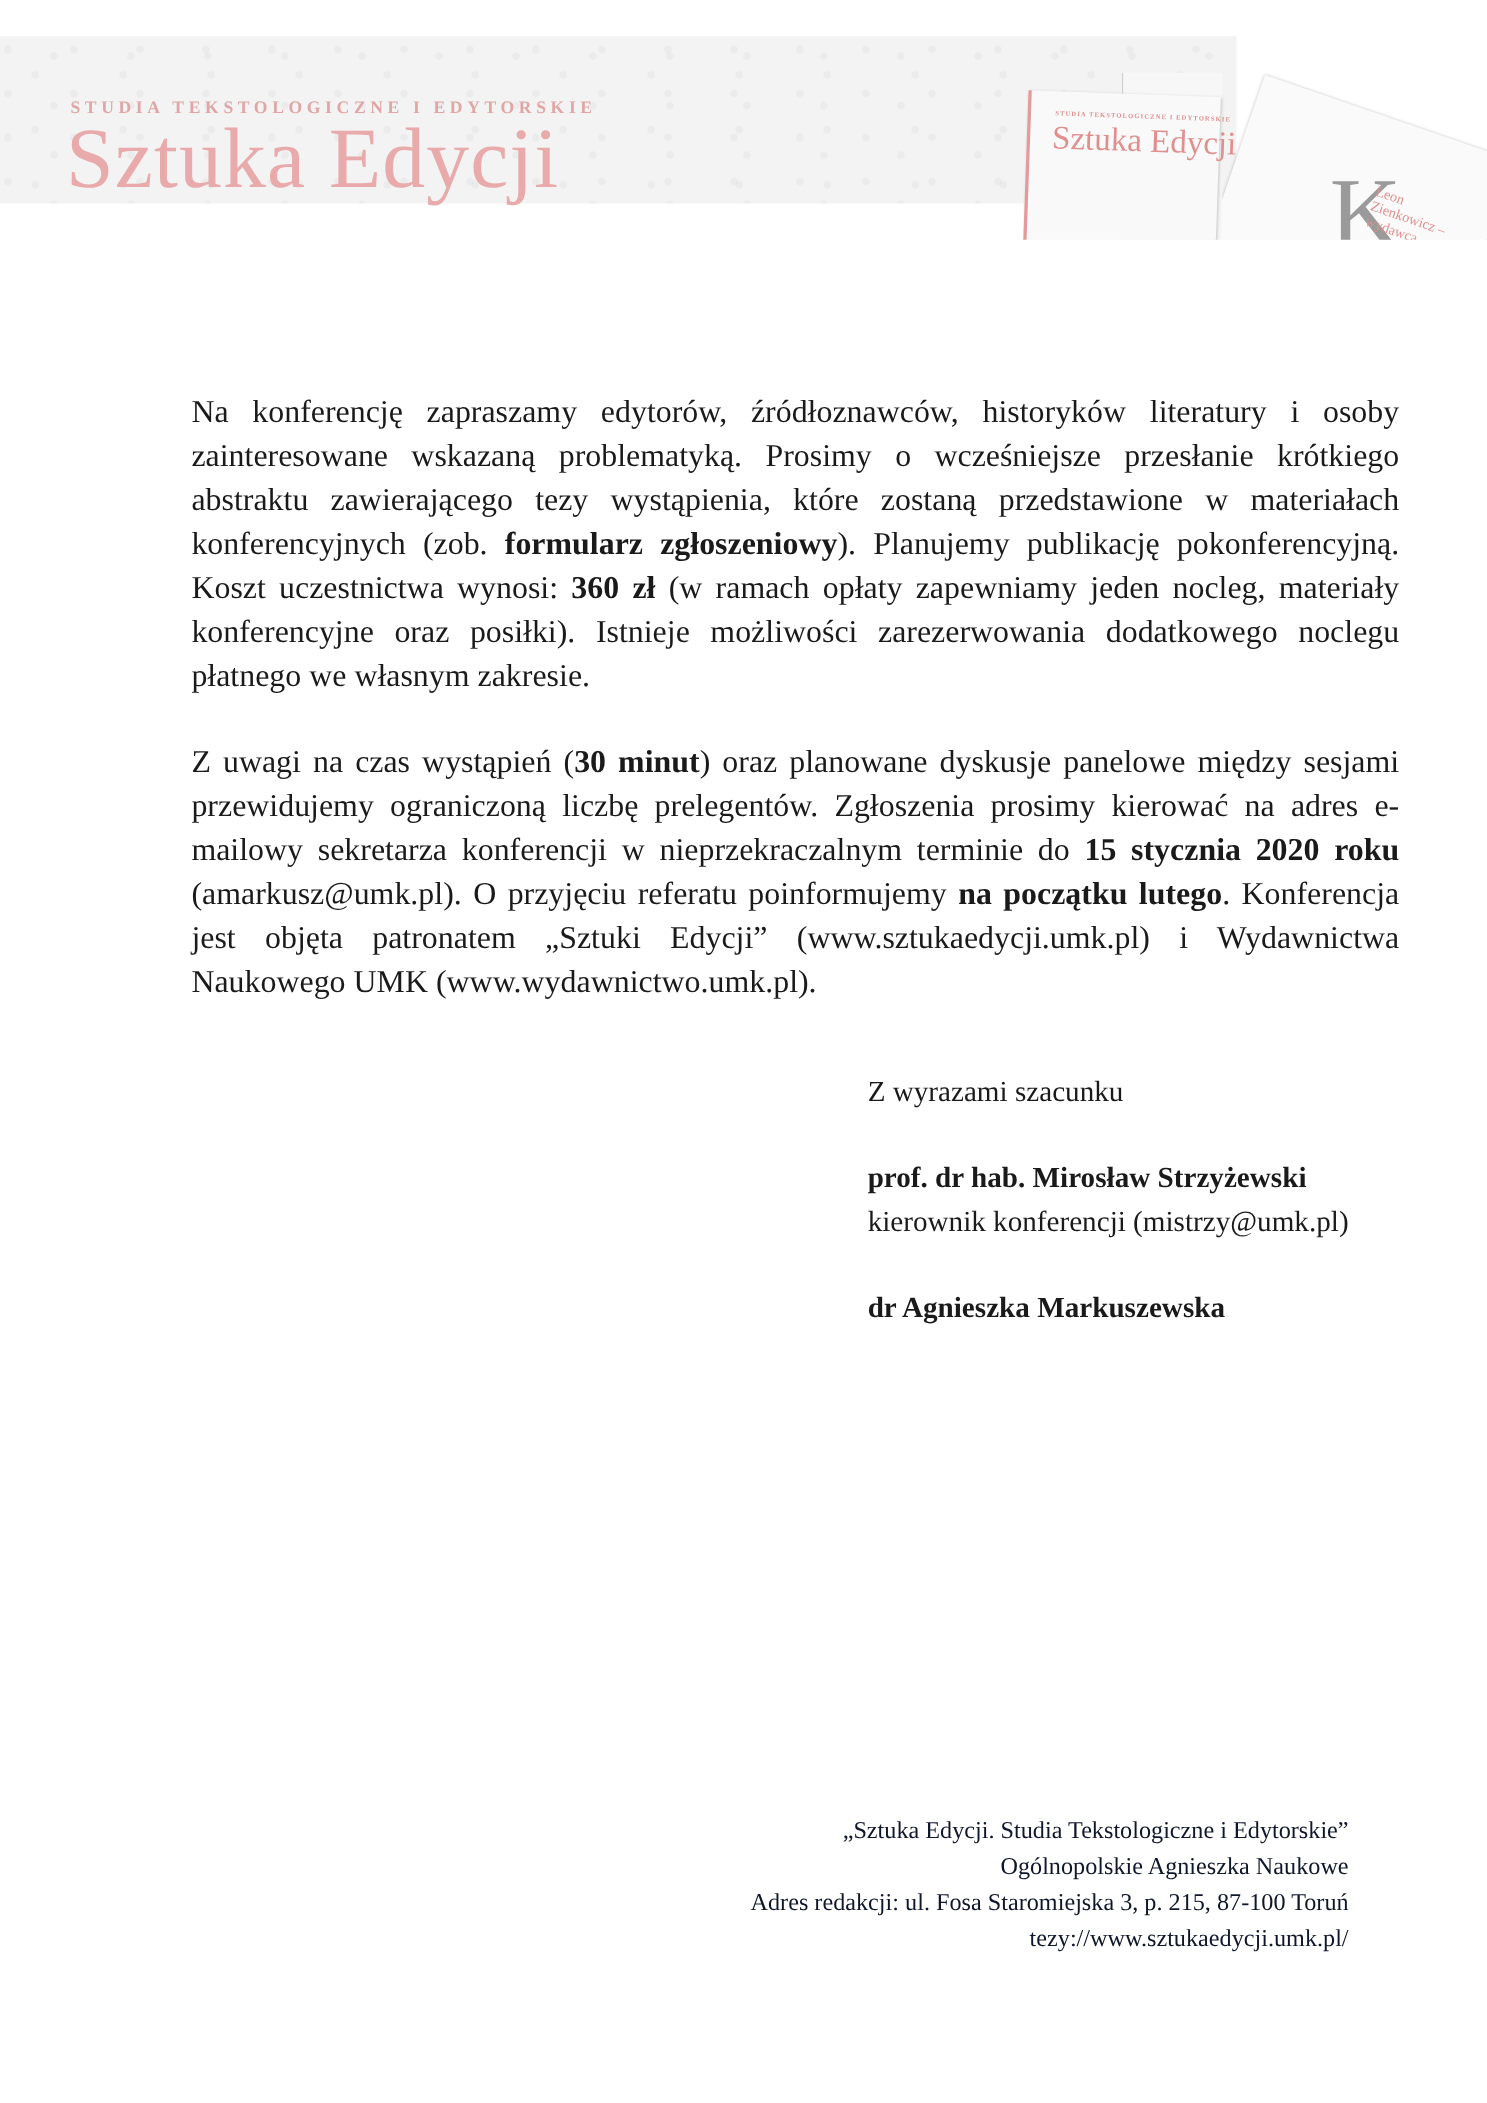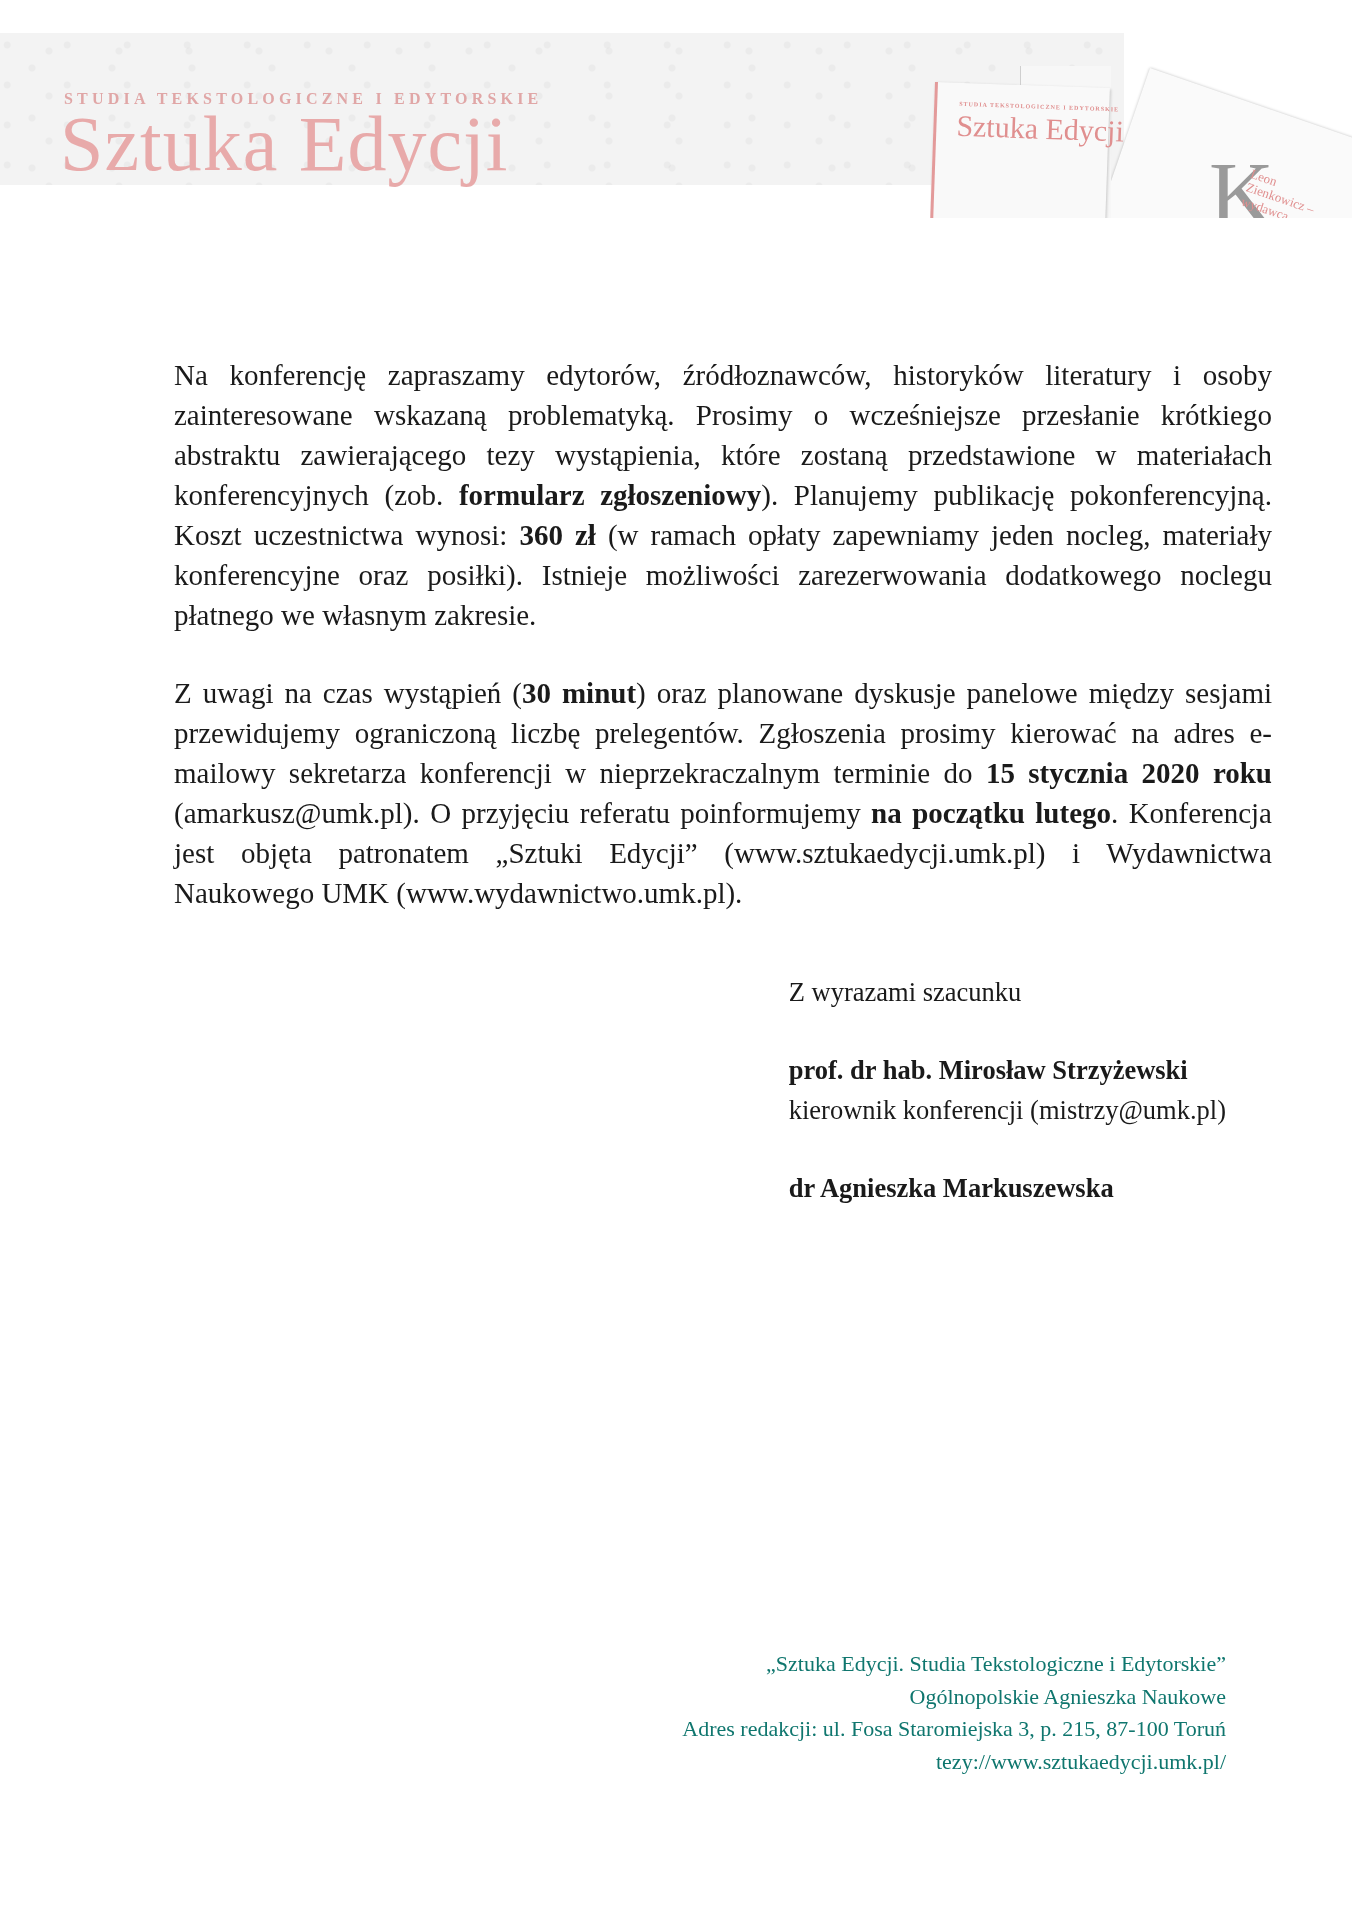--- a/index.html
+++ b/index.html
@@ -42,21 +42,21 @@
   .content p { margin:0 0 38px 0; hyphens:manual; }
   .content b { font-weight:bold; }
 
   .closing { position:absolute; right:126px; top:972px; font-size:26.5px; line-height:40px; }
   .closing .greet { margin-bottom:38px; }
   .closing .sig { margin-bottom:38px; }
   .closing .name { font-weight:bold; }
 
   
   .footer { position:absolute; right:126px; top:1648px; text-align:right; font-size:22px;
-            line-height:32.5px; color:#0f766e; }
+            line-height:32.5px; color:#0f172a; }
 </style>
 </head>
 <body>
 
 <div class="banner">
   <div class="banner-subtitle">STUDIA TEKSTOLOGICZNE I EDYTORSKIE</div>
   <div class="banner-title">Sztuka Edycji</div>
 
   <div class="cover-stack">
     <div class="cover-back">

